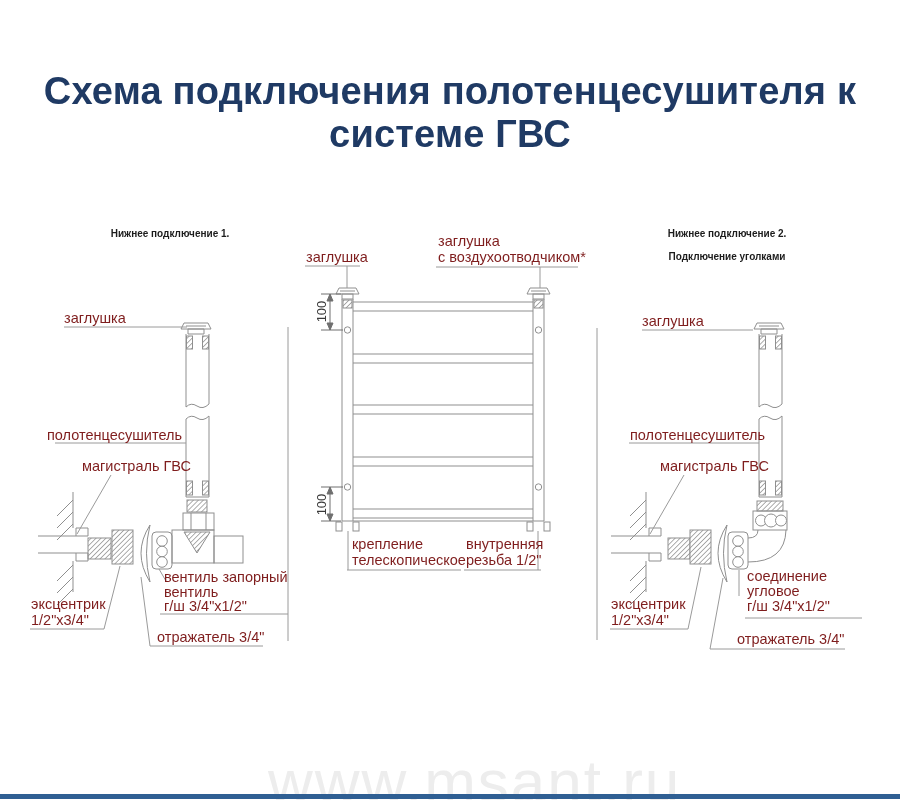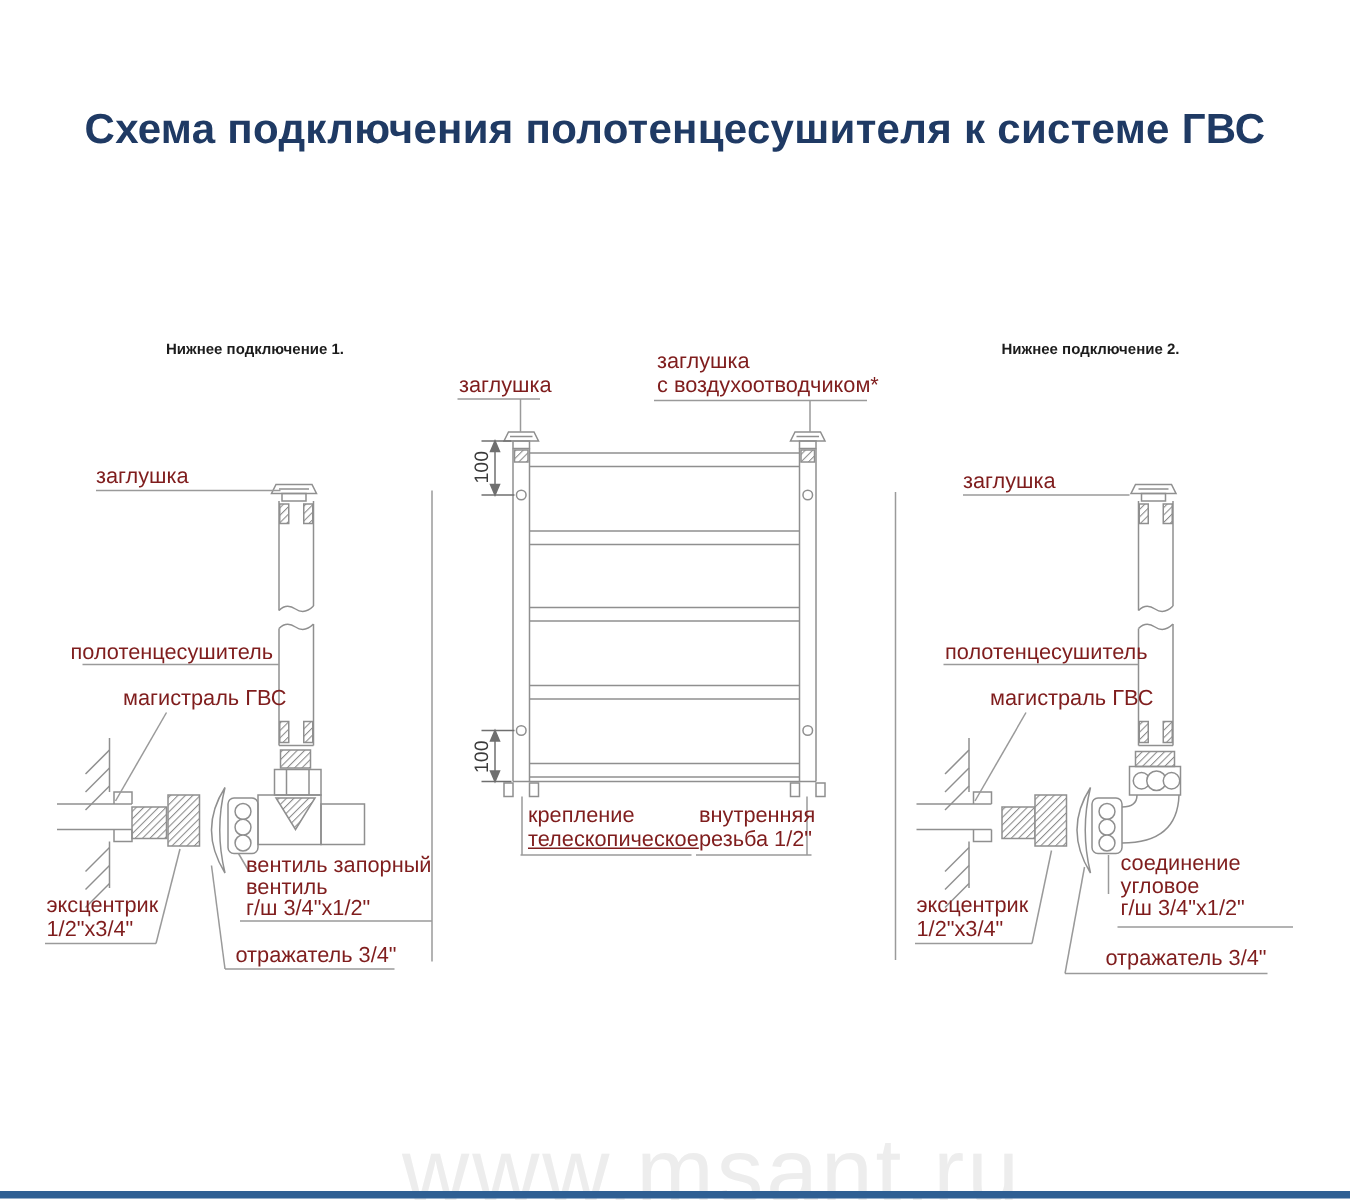--- a/index.html
+++ b/index.html
@@ -1,19 +1,19 @@
 <!DOCTYPE html>
 <html><head>
 <meta charset="utf-8">
 <style>
   html,body{margin:0;padding:0;}
   #canvas{position:relative;width:900px;height:800px;background:#ffffff;overflow:hidden;
           font-family:"Liberation Sans","DejaVu Sans",sans-serif;}
   .title{position:absolute;left:0;top:70px;width:900px;text-align:center;
-         font-size:28px;font-weight:bold;color:#1f3a64;letter-spacing:0.2px;}
+         font-size:38px;font-weight:bold;color:#1f3a64;letter-spacing:0.2px;}
   .hdr{position:absolute;font-size:10px;font-weight:bold;color:#1c1c1c;text-align:center;white-space:nowrap;}
   .lbl{position:absolute;font-size:14.5px;color:#7f1d1d;white-space:nowrap;line-height:15px;}
   .dim-v{position:absolute;width:30px;text-align:center;font-size:13px;color:#3a3a3a;
          transform:rotate(-90deg);transform-origin:center;}
   .watermark{position:absolute;left:268px;top:746px;font-size:62px;color:#ededed;
              letter-spacing:2px;white-space:nowrap;}
   .bottom-bar{position:absolute;left:0;top:794px;width:900px;height:5px;background:#2f5f93;}
   svg{position:absolute;left:0;top:0;}
 </style>
 </head>
@@ -263,25 +263,26 @@
   <div class="lbl" style="left:164px;top:585px;">вентиль</div>
   <div class="lbl" style="left:164px;top:599px;">г/ш 3/4"x1/2"</div>
   <div class="lbl" style="left:157px;top:630px;">отражатель 3/4"</div>
 
   <div class="lbl" style="left:306px;top:250px;">заглушка</div>
   <div class="lbl" style="left:438px;top:234px;">заглушка</div>
   <div class="lbl" style="left:438px;top:250px;">с воздухоотводчиком*</div>
   <div class="dim-v" style="left:306px;top:304px;">100</div>
   <div class="dim-v" style="left:306px;top:497px;">100</div>
   <div class="lbl" style="left:352px;top:537px;">крепление</div>
-  <div class="lbl" style="left:352px;top:553px;text-decoration:underline;">телескопическое</div>
+  <div class="lbl" style="left:352px;top:553px;">телескопическое</div>
   <div class="lbl" style="left:466px;top:537px;">внутренняя</div>
   <div class="lbl" style="left:466px;top:553px;">резьба 1/2"</div>
 
   <div class="hdr" style="left:612px;top:228px;width:230px;">Нижнее подключение 2.</div>
+  <div class="hdr" style="left:612px;top:251px;width:230px;">Подключение уголками</div>
   <div class="lbl" style="left:642px;top:314px;">заглушка</div>
   <div class="lbl" style="left:630px;top:428px;">полотенцесушитель</div>
   <div class="lbl" style="left:660px;top:459px;">магистраль ГВС</div>
   <div class="lbl" style="left:611px;top:597px;">эксцентрик</div>
   <div class="lbl" style="left:611px;top:613px;">1/2"x3/4"</div>
   <div class="lbl" style="left:747px;top:569px;">соединение</div>
   <div class="lbl" style="left:747px;top:584px;">угловое</div>
   <div class="lbl" style="left:747px;top:599px;">г/ш 3/4"x1/2"</div>
   <div class="lbl" style="left:737px;top:632px;">отражатель 3/4"</div>
 

